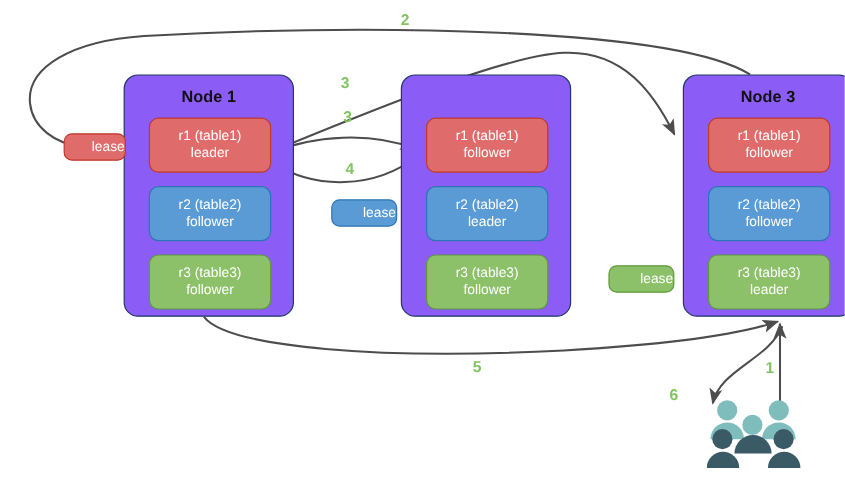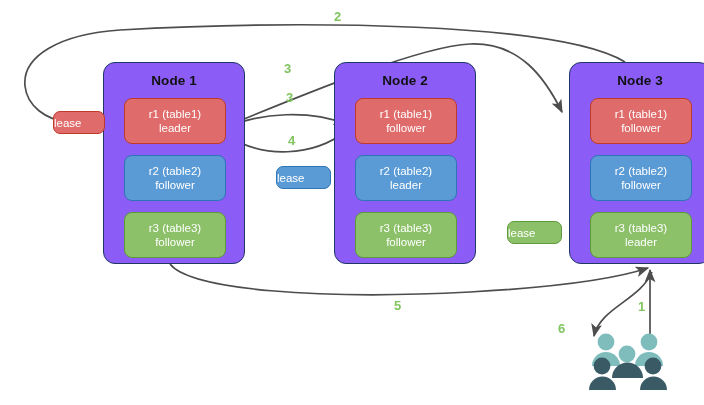--- a/index.html
+++ b/index.html
@@ -69,21 +69,21 @@
   .rep-green {
     background: #8cc169;
     border: 1.4px solid #5d9a3a;
   }
   .lease {
     position: absolute;
     box-sizing: border-box;
     border-radius: 7px;
     display: flex;
     align-items: center;
-    justify-content: flex-start;
+    justify-content: flex-end;
     color: #ffffff;
     font-size: 11.5px;
     z-index: 4;
   }
   .lease-red {
     background: #e06b6b;
     border: 1.4px solid #c0392b;
   }
   .lease-blue {
     background: #5b9bd5;
@@ -143,21 +143,20 @@
       <span>r2 (table2)</span>
       <span>follower</span>
     </div>
     <div class="replica rep-green" style="left:20px; top:149px; width:102px; height:46px;">
       <span>r3 (table3)</span>
       <span>follower</span>
     </div>
   </div>
 
   <div class="node" style="left:334px; top:62px; width:142px; height:202px;">
-    <div class="node-title">Node 2</div>
     <div class="replica rep-red" style="left:20px; top:35px; width:102px; height:46px;">
       <span>r1 (table1)</span>
       <span>follower</span>
     </div>
     <div class="replica rep-blue" style="left:20px; top:92px; width:102px; height:46px;">
       <span>r2 (table2)</span>
       <span>leader</span>
     </div>
     <div class="replica rep-green" style="left:20px; top:149px; width:102px; height:46px;">
       <span>r3 (table3)</span>

